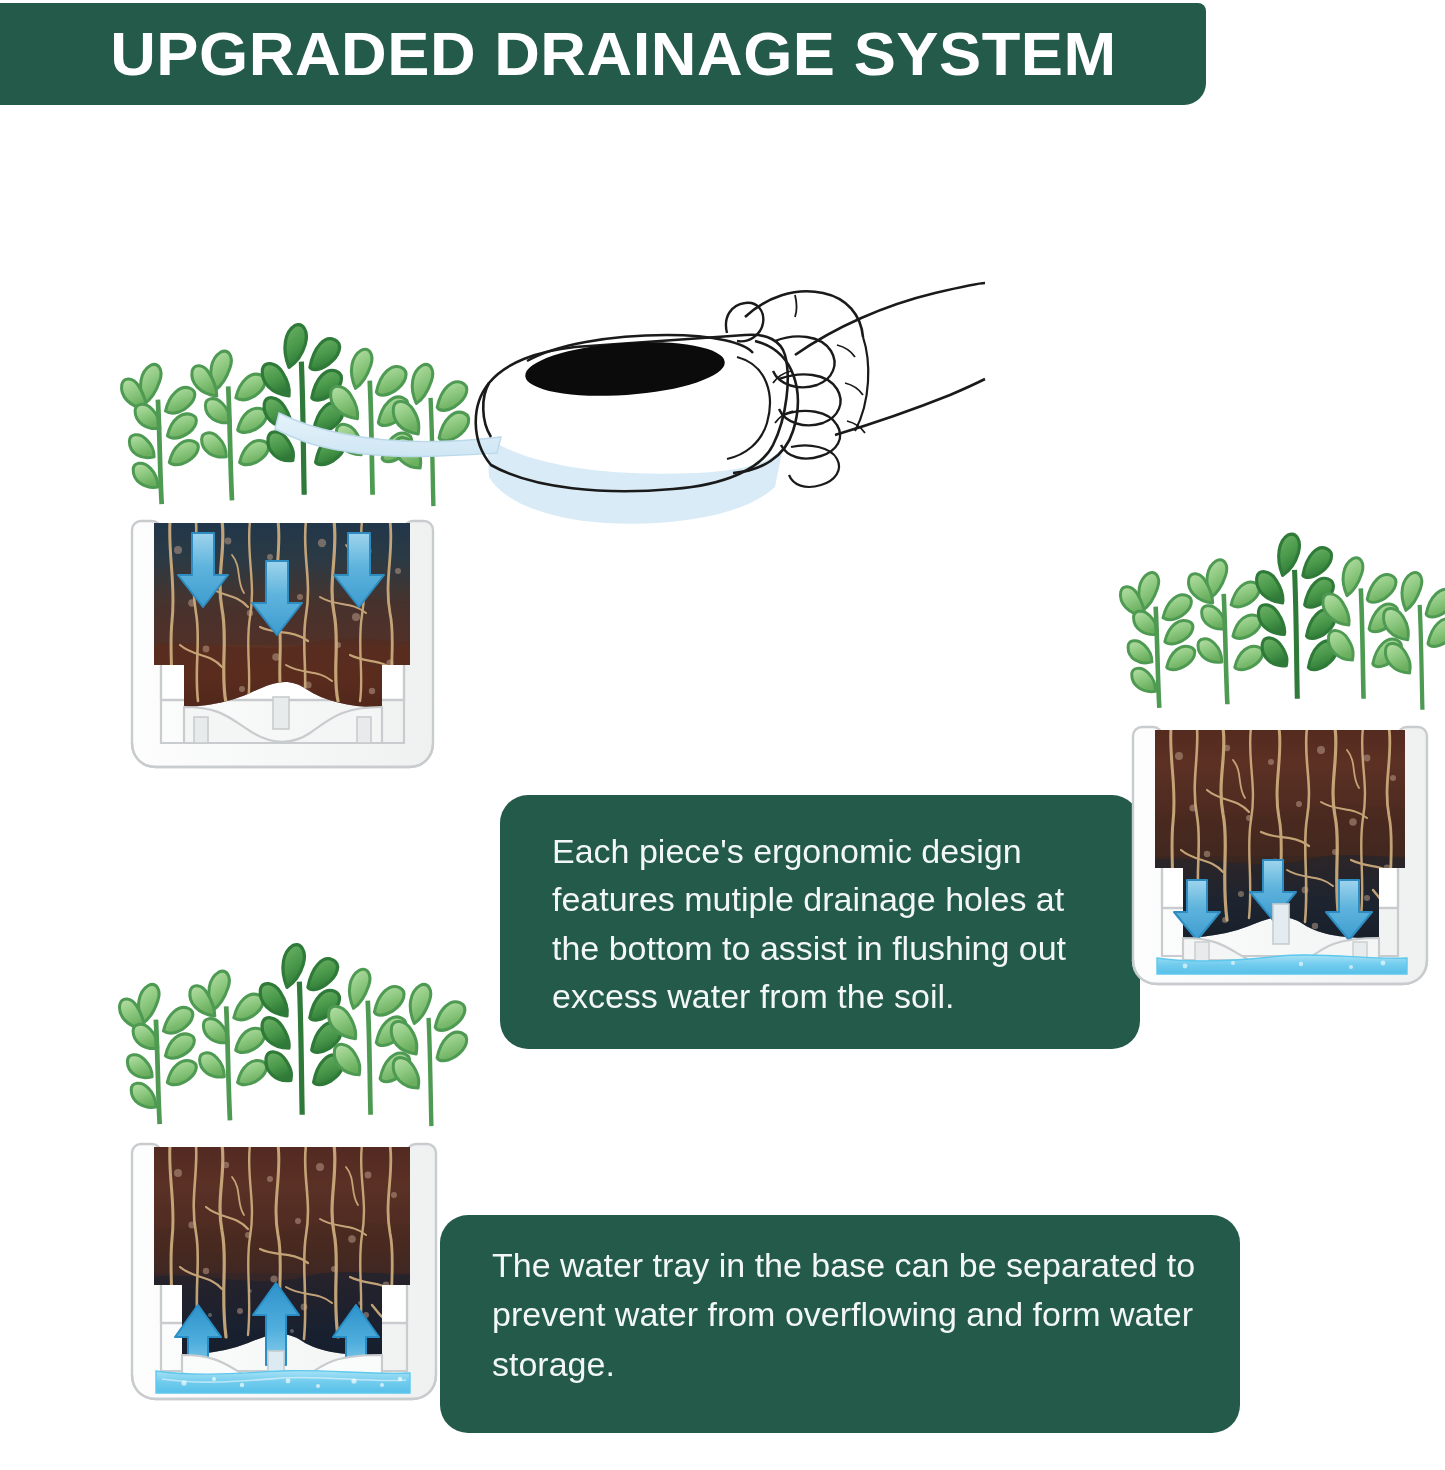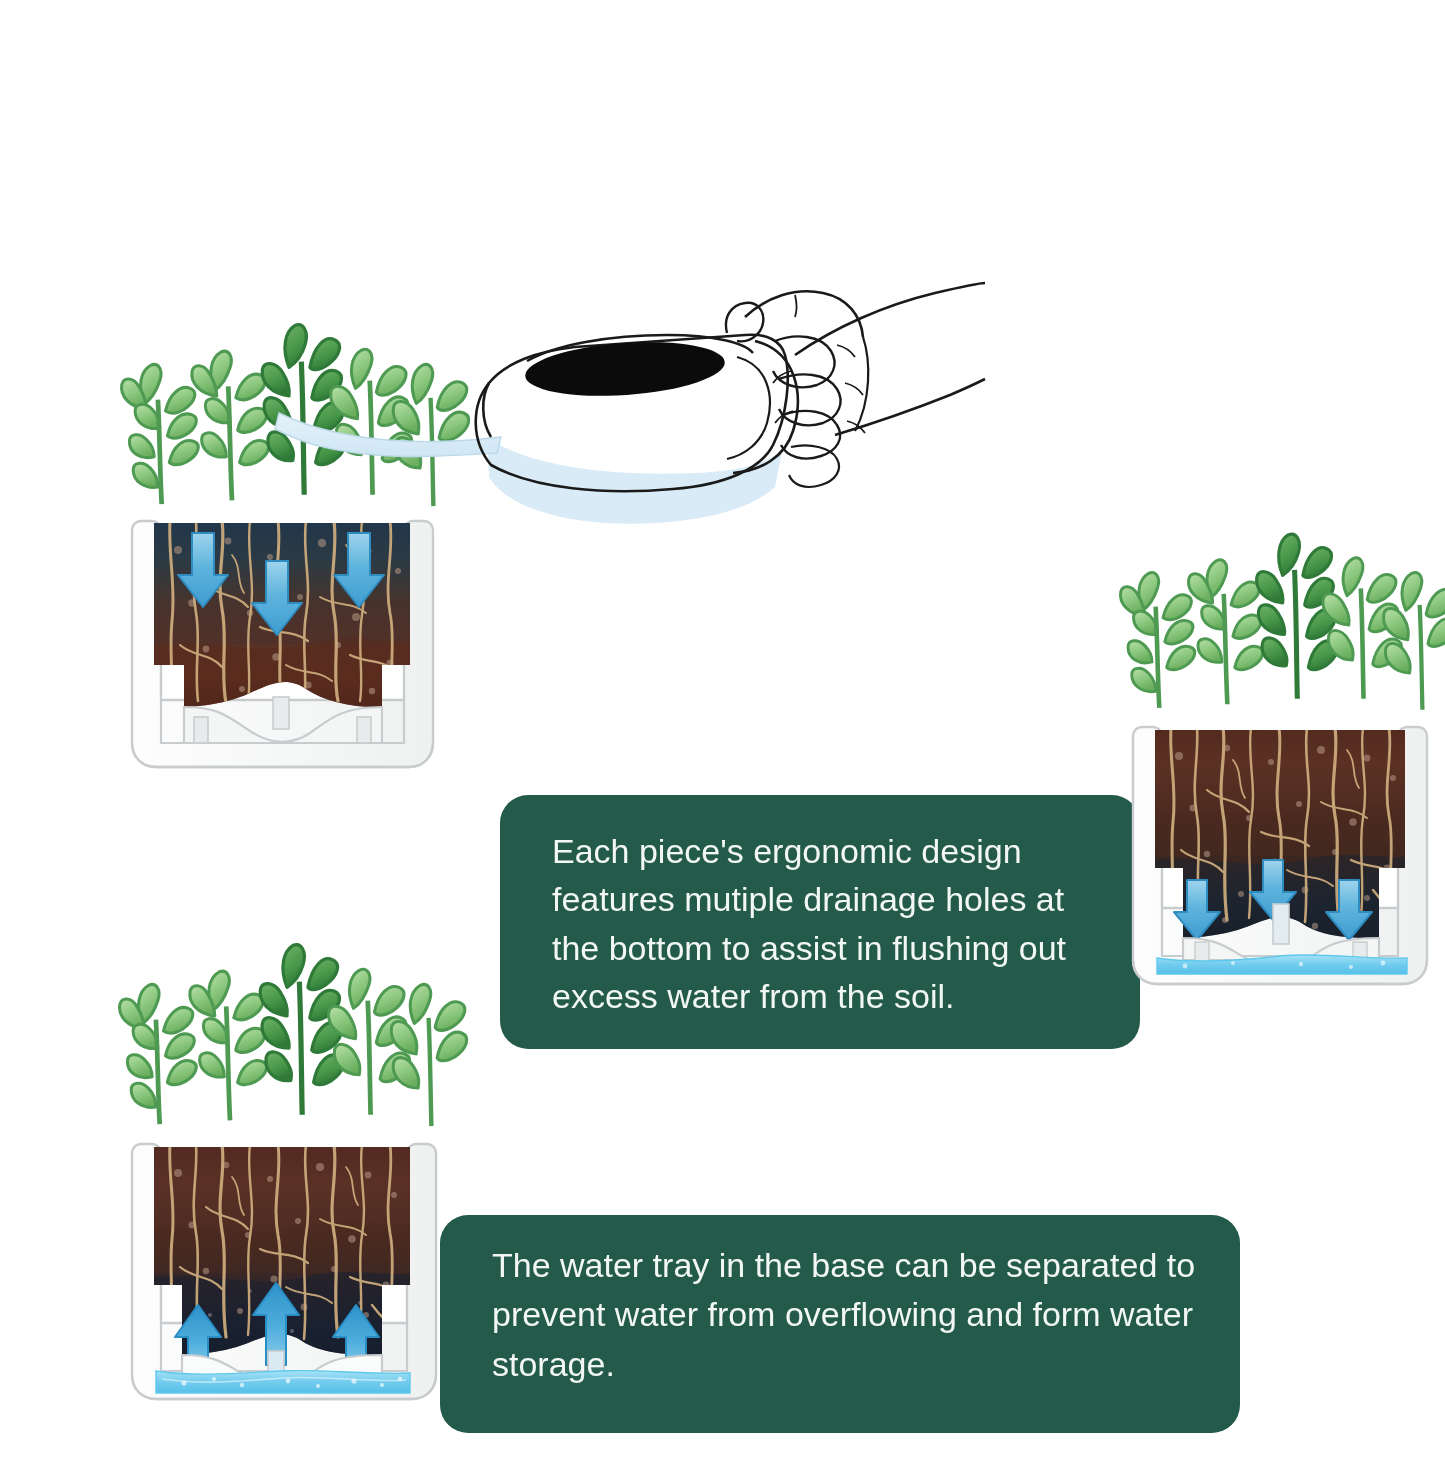--- a/index.html
+++ b/index.html
@@ -66,20 +66,23 @@
   
   #watering-scene{position:absolute;left:275px;top:165px;width:710px;height:395px;z-index:7;}
 
   svg{display:block;overflow:visible;}
 </style>
 </head>
 <body>
 
 <div class="stage">
 
+  <div class="header-banner">
+    <div class="header-title">UPGRADED DRAINAGE SYSTEM</div>
+  </div>
 
   <div class="callout" id="callout-2">
     <p>The water tray in the base can be separated to prevent water from overflowing and form water storage.</p>
   </div>
 
   <div class="callout" id="callout-1">
     <p>Each piece's ergonomic design features mutiple drainage holes at the bottom to assist in flushing out excess water from the soil.</p>
   </div>
 
   <svg width="0" height="0" style="position:absolute" aria-hidden="true">

